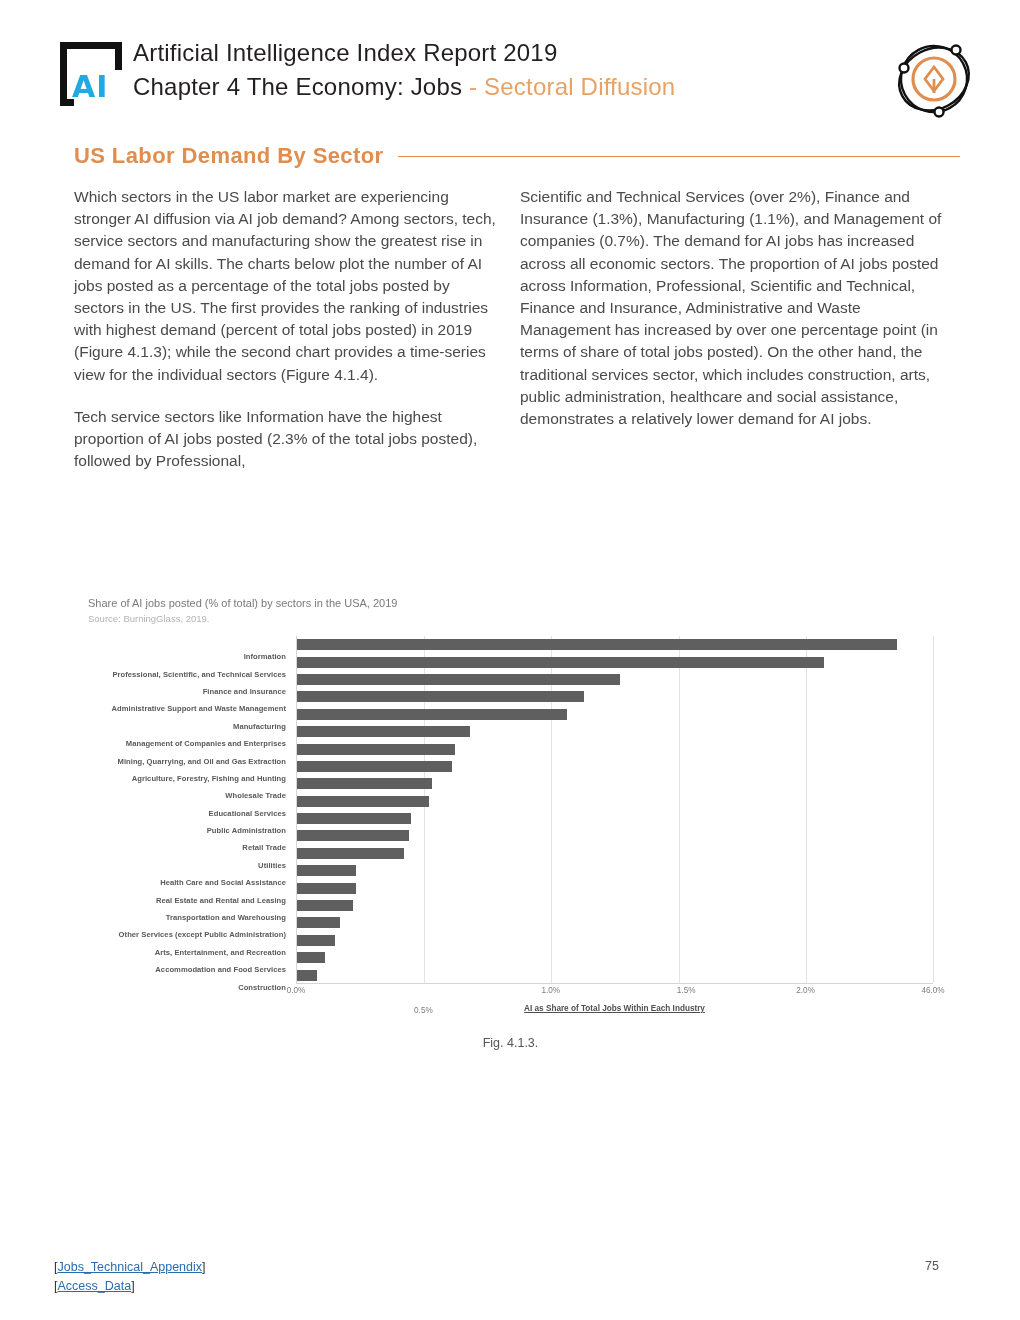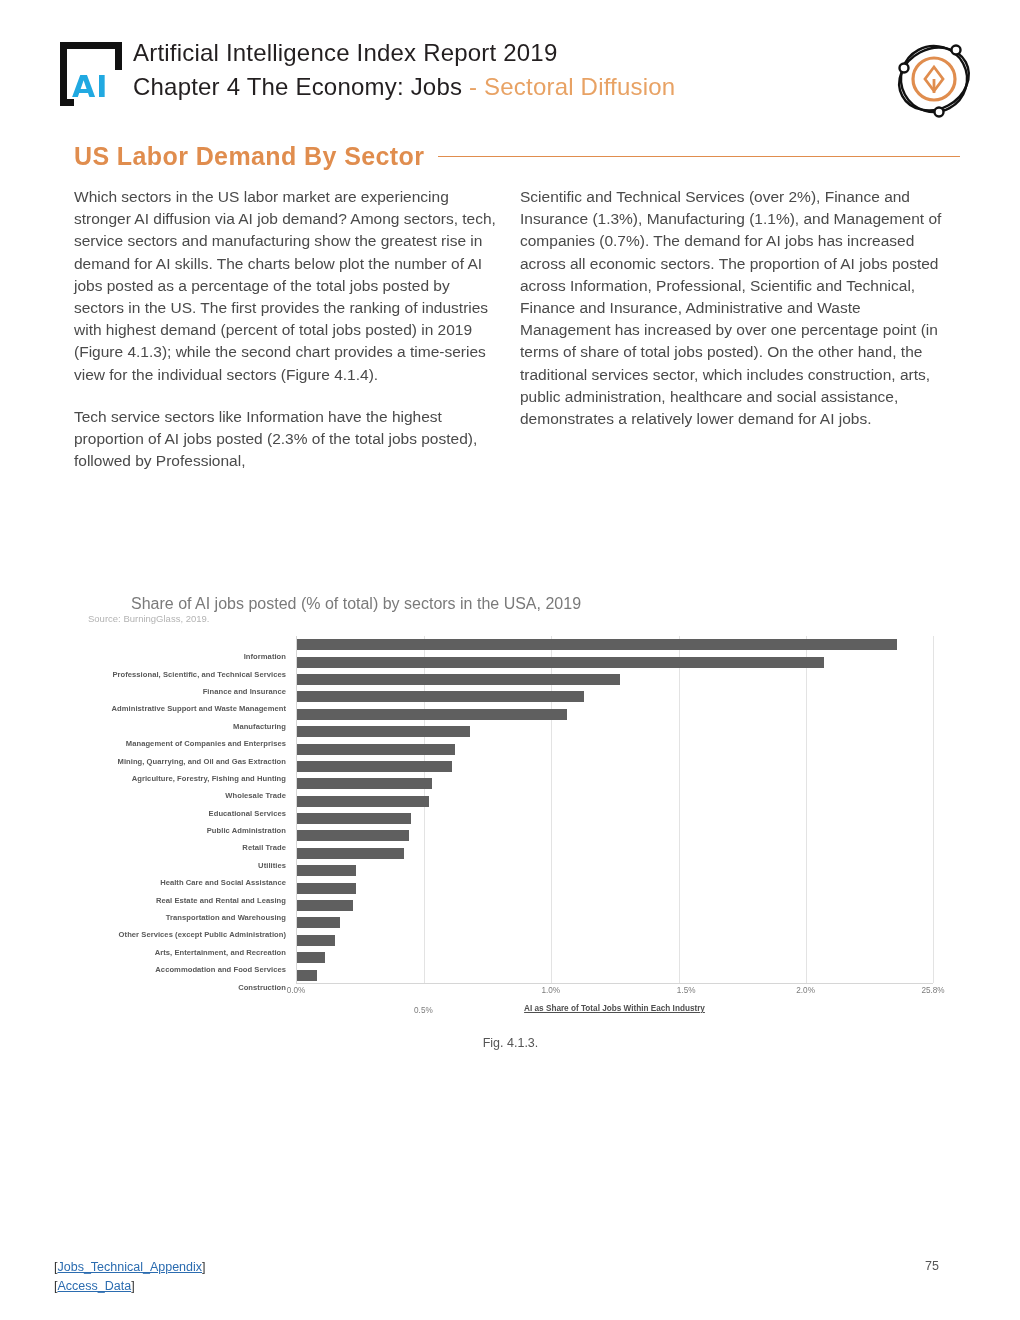--- a/index.html
+++ b/index.html
@@ -43,35 +43,35 @@
   }
   .title-dash{color:#e8a264;}
   .title-sub{color:#e8a264;}
 
   .emblem{position:absolute;left:893px;top:38px;width:82px;height:82px;}
 
   
   .section-head{position:absolute;left:74px;top:143px;width:886px;height:26px;
     display:flex;align-items:center;}
   .section-title{
-    color:#e08d4e;font-size:25px;font-weight:bold;letter-spacing:.4px;
+    color:#e08d4e;font-size:22px;font-weight:bold;letter-spacing:.4px;
     white-space:nowrap;
   }
   .section-rule{flex:1;height:1px;background:#e08d4e;margin-left:14px;}
 
   
   .col{position:absolute;font-size:15.5px;line-height:22.2px;color:#4a4a4a;}
   .col-left{left:74px;top:182px;width:424px;}
   .col-right{left:520px;top:182px;width:430px;}
   .col p{margin:4px 0 20px 0;}
   .col p:last-child{margin-bottom:0;}
 
   
   .chart-wrap{position:absolute;left:88px;top:596px;width:845px;height:440px;}
-  .chart-title{font-size:16px;color:#7a7a7a;line-height:15px;margin-left:43px;}
+  .chart-title{font-size:11px;color:#7a7a7a;line-height:15px;}
   .chart-source{font-size:9.5px;color:#b3b3b3;line-height:13px;margin-top:1px;}
 
   .plot{position:relative;margin-top:11px;height:348px;}
   .cat-col{position:absolute;left:0;top:12px;width:204px;height:348px;}
   .cat-row{
     height:17.4px;display:flex;align-items:center;justify-content:flex-end;
     padding-right:6px;box-sizing:border-box;
   }
   .cat-label{
     font-size:7.6px;font-weight:bold;color:#595959;white-space:nowrap;
@@ -285,21 +285,21 @@
           <div class="bar-row">
             <div class="bar" title="Construction: 0.08%" style="width: 3.2%; background: rgb(95, 95, 95);"></div>
           </div>
         </div>
       <div class="xaxis" id="xaxis">
           <div class="xtick" style="left: 0%;">0.0%</div>
           <div class="xtick" style="left: 20%; margin-top: 20px;">0.5%</div>
           <div class="xtick" style="left: 40%;">1.0%</div>
           <div class="xtick" style="left: 60%; margin-left: 8px;">1.5%</div>
           <div class="xtick" style="left: 80%;">2.0%</div>
-          <div class="xtick" style="left: 100%;">25.8%</div>
+          <div class="xtick" style="left: 100%;">46.0%</div>
         </div>
       <div class="xlabel">AI as Share of Total Jobs Within Each Industry</div>
       <div class="fig-caption">Fig. 4.1.3.</div>
     </div>
   </div>
 
   <div class="footer-links">
     <div>
       <span>[</span><span class="flink">Jobs_Technical_Appendix</span><span>]</span>
     </div>

